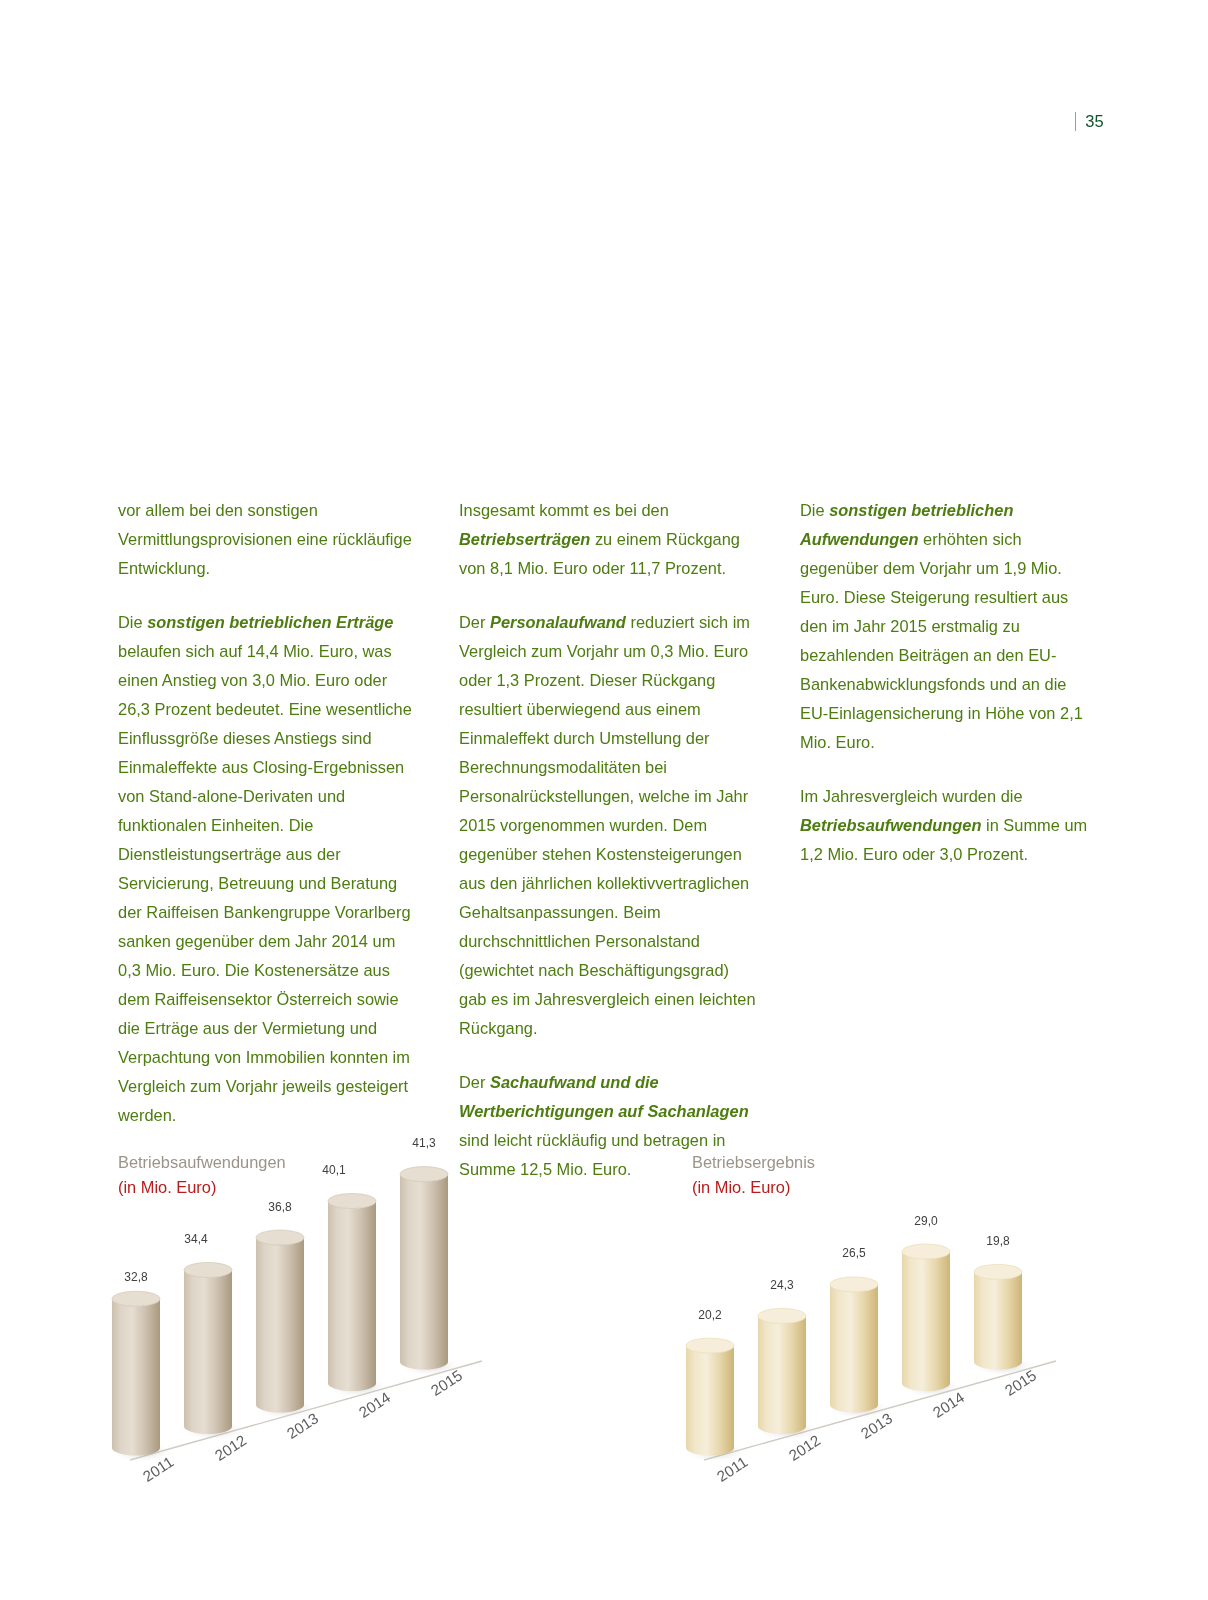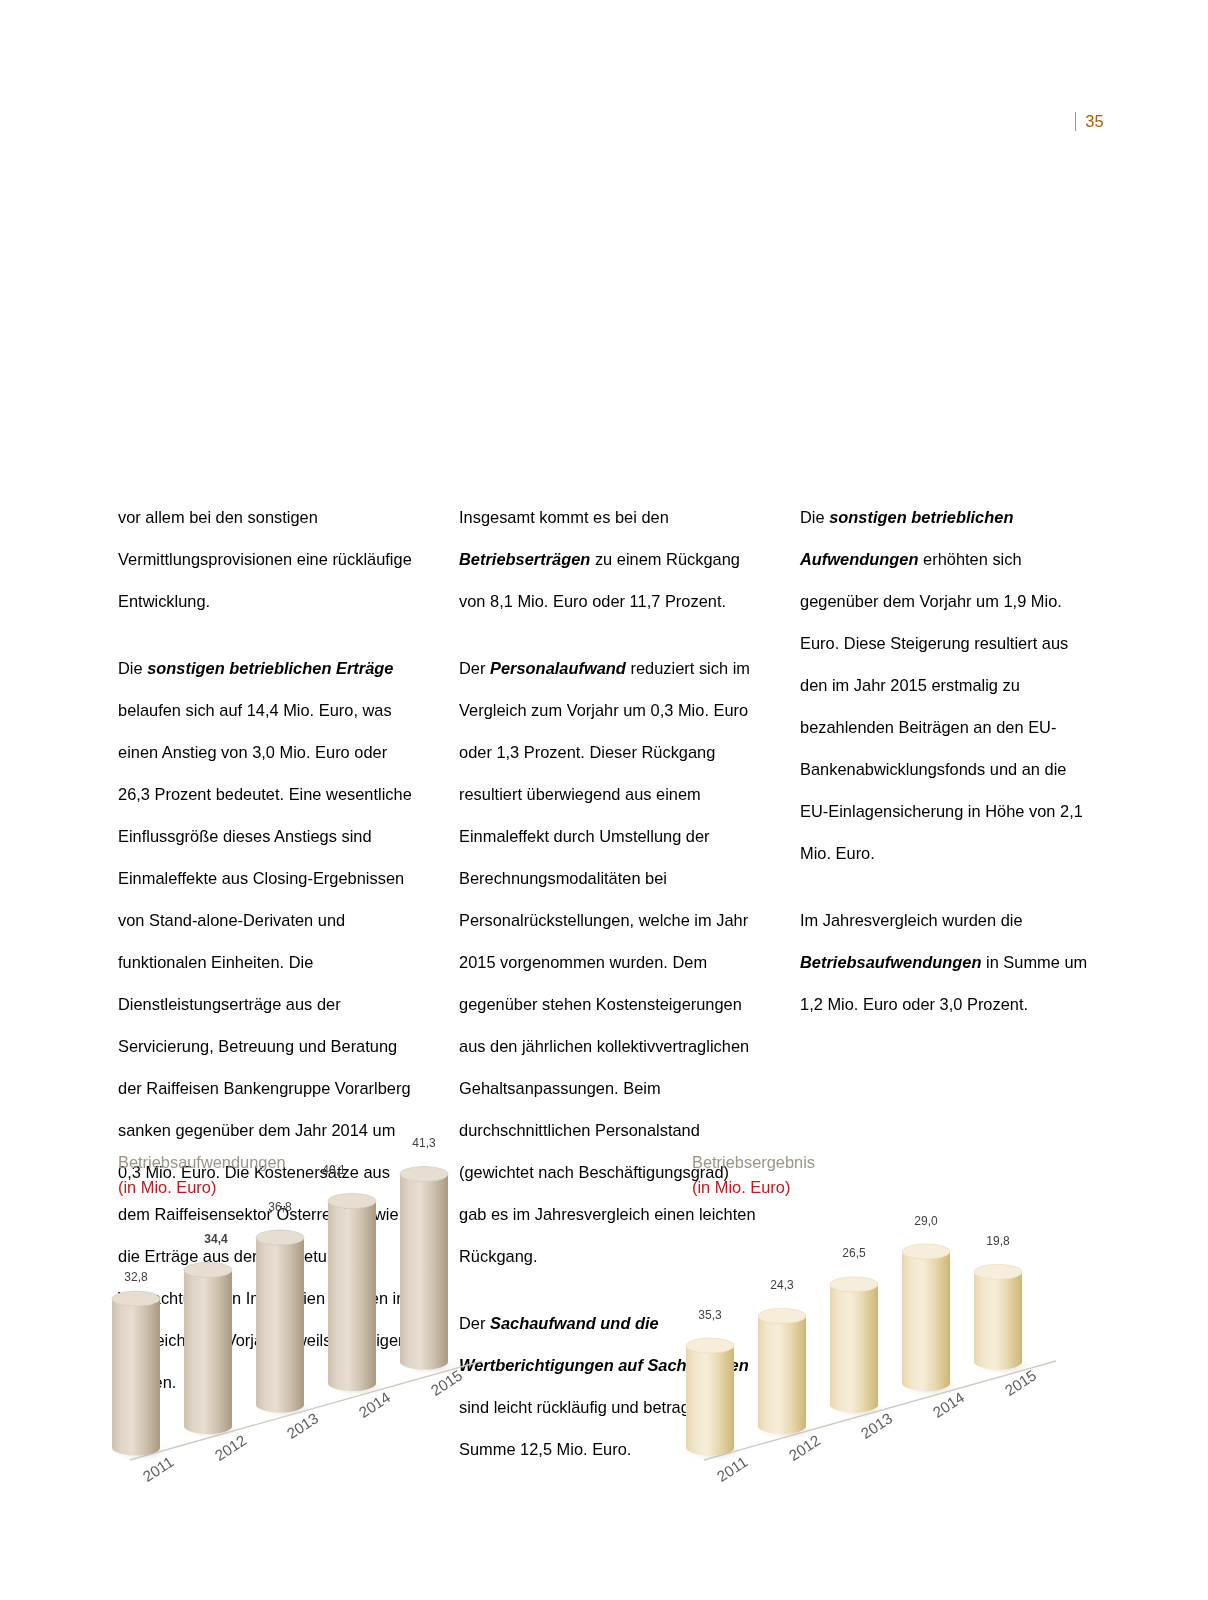--- a/index.html
+++ b/index.html
@@ -22,21 +22,21 @@
 
   
   .folio {
     position: absolute;
     top: 112px;
     right: 104px;
     display: flex;
     align-items: center;
     gap: 9px;
     font-size: 16.5px;
-    color: #a16207;
+    color: #14532d;
     letter-spacing: 0.2px;
   }
   .folio-rule {
     display: block;
     width: 1px;
     height: 19px;
     background: #9a9a9a;
   }
 
   
@@ -47,22 +47,22 @@
     width: 980px;
     display: flex;
     gap: 43px;
   }
   .col {
     width: 298px;
   }
   .col p {
     margin: 0 0 25px 0;
     font-size: 16.4px;
-    line-height: 42px;
-    color: #000000;
+    line-height: 29px;
+    color: #4d7c0f;
     letter-spacing: 0.01px;
     text-align: left;
     hyphens: none;
     white-space: pre-line;
   }
   .col p:last-child { margin-bottom: 0; }
   .col em {
     font-style: italic;
     font-weight: bold;
   }
@@ -181,21 +181,21 @@
             <ellipse cx="234" cy="-2.9550000000000125" rx="24" ry="7.5" fill="#e6ded1" stroke="#cdc0ae" stroke-width="0.6"></ellipse>
           </g>
           <g>
             <ellipse cx="312" cy="162" rx="33" ry="10.5" fill="url(#shadow-betriebsaufwendungen)"></ellipse>
             <path d="M 282 -29.914999999999992 L 282 158 A 24 7.5 0 0 0 330 158 L 330 -29.914999999999992 A 24 7.5 0 0 1 282 -29.914999999999992 Z" fill="url(#grad-betriebsaufwendungen)"></path>
             <ellipse cx="306" cy="-29.914999999999992" rx="24" ry="7.5" fill="#e6ded1" stroke="#cdc0ae" stroke-width="0.6"></ellipse>
           </g>
         </svg>
         <div class="bar-value" style="left: 18px; top: 66px;">32,8</div>
         <div class="year-label" style="left: 31px; top: 264px; transform: rotate(-33deg);">2011</div>
-        <div class="bar-value" style="left: 98px; top: 27.98px; font-weight: bold;">34,4</div>
+        <div class="bar-value" style="left: 78px; top: 27.98px;">34,4</div>
         <div class="year-label" style="left: 103px; top: 242.5px; transform: rotate(-33deg);">2012</div>
         <div class="bar-value" style="left: 162px; top: -4.44px;">36,8</div>
         <div class="year-label" style="left: 175px; top: 221px; transform: rotate(-33deg);">2013</div>
         <div class="bar-value" style="left: 216px; top: -40.955px;">40,1</div>
         <div class="year-label" style="left: 247px; top: 199.5px; transform: rotate(-33deg);">2014</div>
         <div class="bar-value" style="left: 306px; top: -67.915px;">41,3</div>
         <div class="year-label" style="left: 319px; top: 178px; transform: rotate(-33deg);">2015</div>
       </div>
   </div>
 
@@ -237,21 +237,21 @@
             <ellipse cx="240" cy="183.5" rx="33" ry="10.5" fill="url(#shadow-betriebsergebnis)"></ellipse>
             <path d="M 210 47.55000000000001 L 210 179.5 A 24 7.5 0 0 0 258 179.5 L 258 47.55000000000001 A 24 7.5 0 0 1 210 47.55000000000001 Z" fill="url(#grad-betriebsergebnis)"></path>
             <ellipse cx="234" cy="47.55000000000001" rx="24" ry="7.5" fill="#f6eedb" stroke="#e7d7ab" stroke-width="0.6"></ellipse>
           </g>
           <g>
             <ellipse cx="312" cy="162" rx="33" ry="10.5" fill="url(#shadow-betriebsergebnis)"></ellipse>
             <path d="M 282 67.91 L 282 158 A 24 7.5 0 0 0 330 158 L 330 67.91 A 24 7.5 0 0 1 282 67.91 Z" fill="url(#grad-betriebsergebnis)"></path>
             <ellipse cx="306" cy="67.91" rx="24" ry="7.5" fill="#f6eedb" stroke="#e7d7ab" stroke-width="0.6"></ellipse>
           </g>
         </svg>
-        <div class="bar-value" style="left: 18px; top: 103.625px;">35,3</div>
+        <div class="bar-value" style="left: 18px; top: 103.625px;">20,2</div>
         <div class="year-label" style="left: 31px; top: 264px; transform: rotate(-33deg);">2011</div>
         <div class="bar-value" style="left: 90px; top: 73.935px;">24,3</div>
         <div class="year-label" style="left: 103px; top: 242.5px; transform: rotate(-33deg);">2012</div>
         <div class="bar-value" style="left: 162px; top: 42.425px;">26,5</div>
         <div class="year-label" style="left: 175px; top: 221px; transform: rotate(-33deg);">2013</div>
         <div class="bar-value" style="left: 234px; top: 9.55px;">29,0</div>
         <div class="year-label" style="left: 247px; top: 199.5px; transform: rotate(-33deg);">2014</div>
         <div class="bar-value" style="left: 306px; top: 29.91px;">19,8</div>
         <div class="year-label" style="left: 319px; top: 178px; transform: rotate(-33deg);">2015</div>
       </div>

